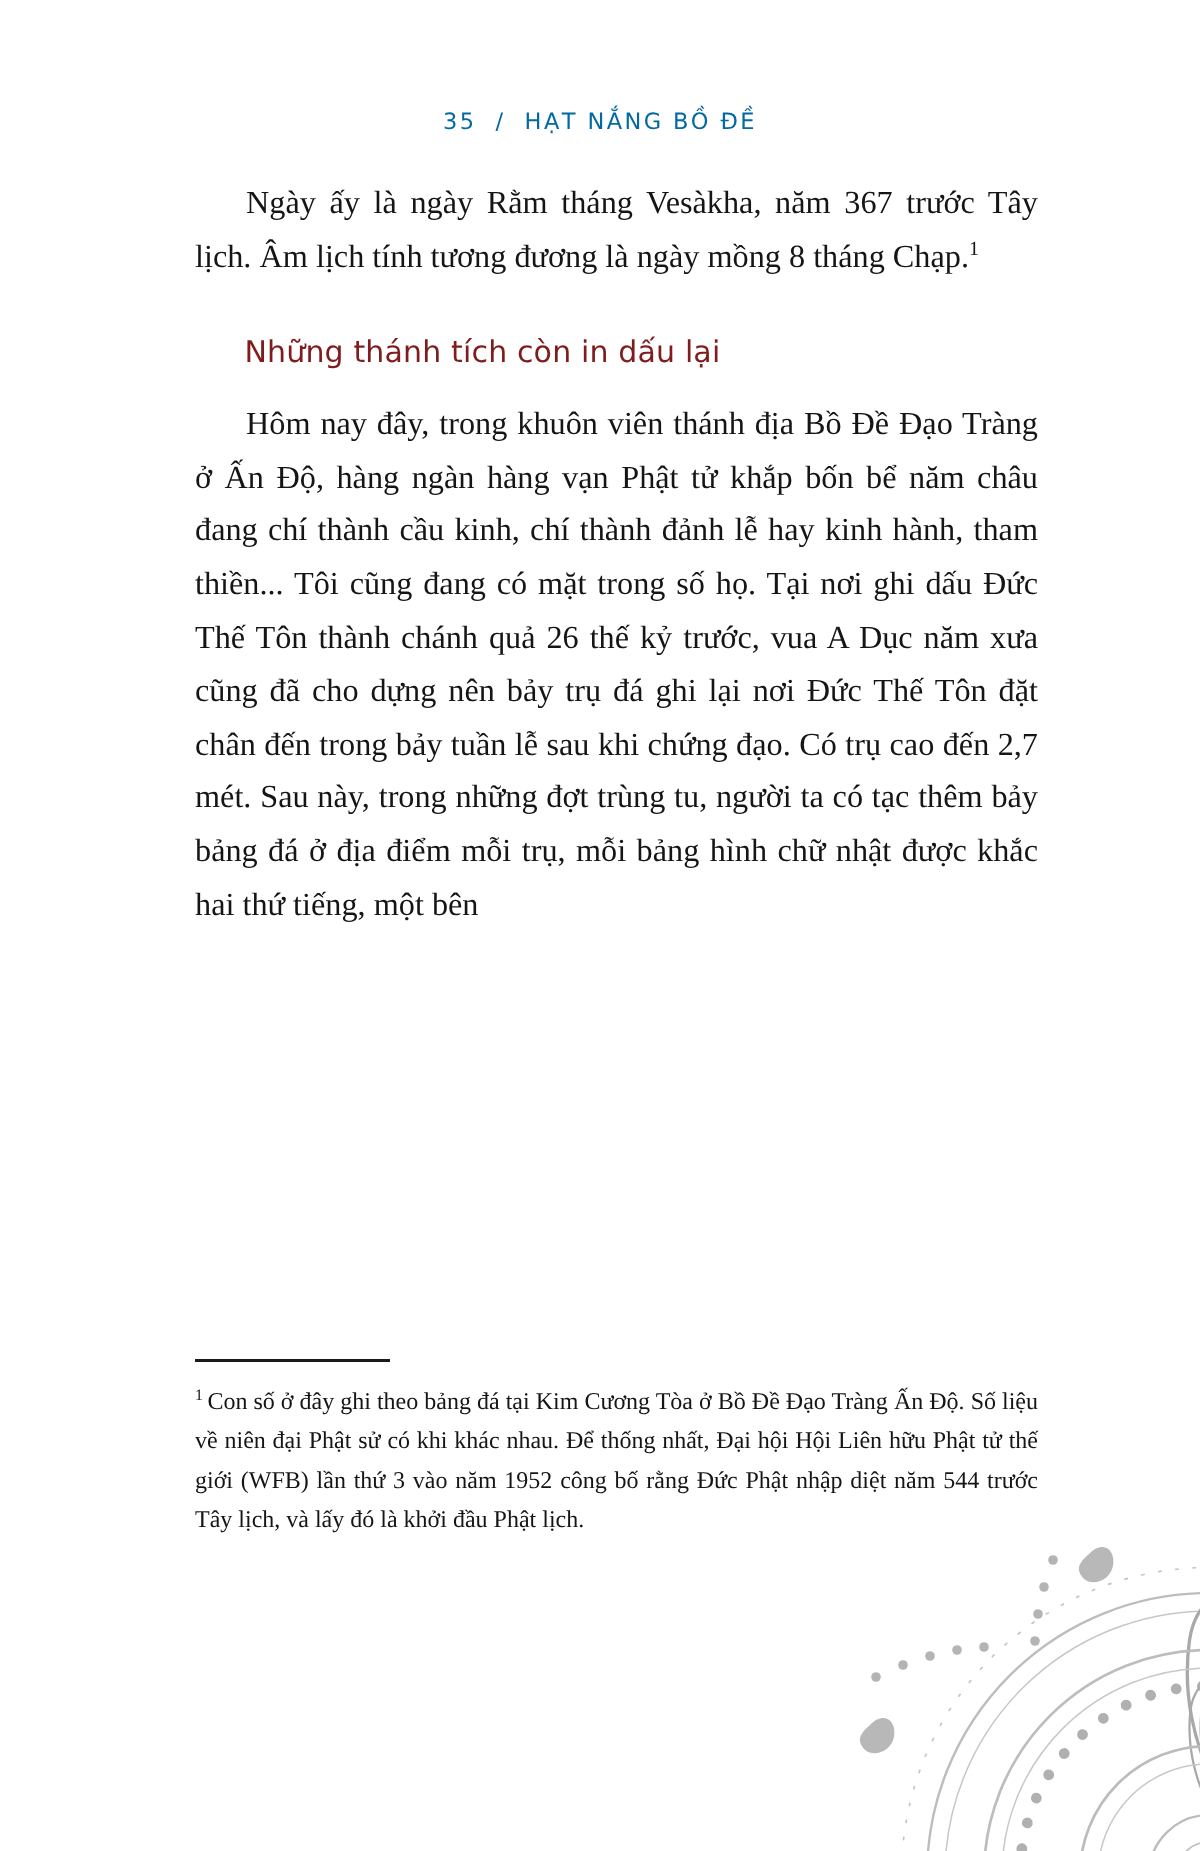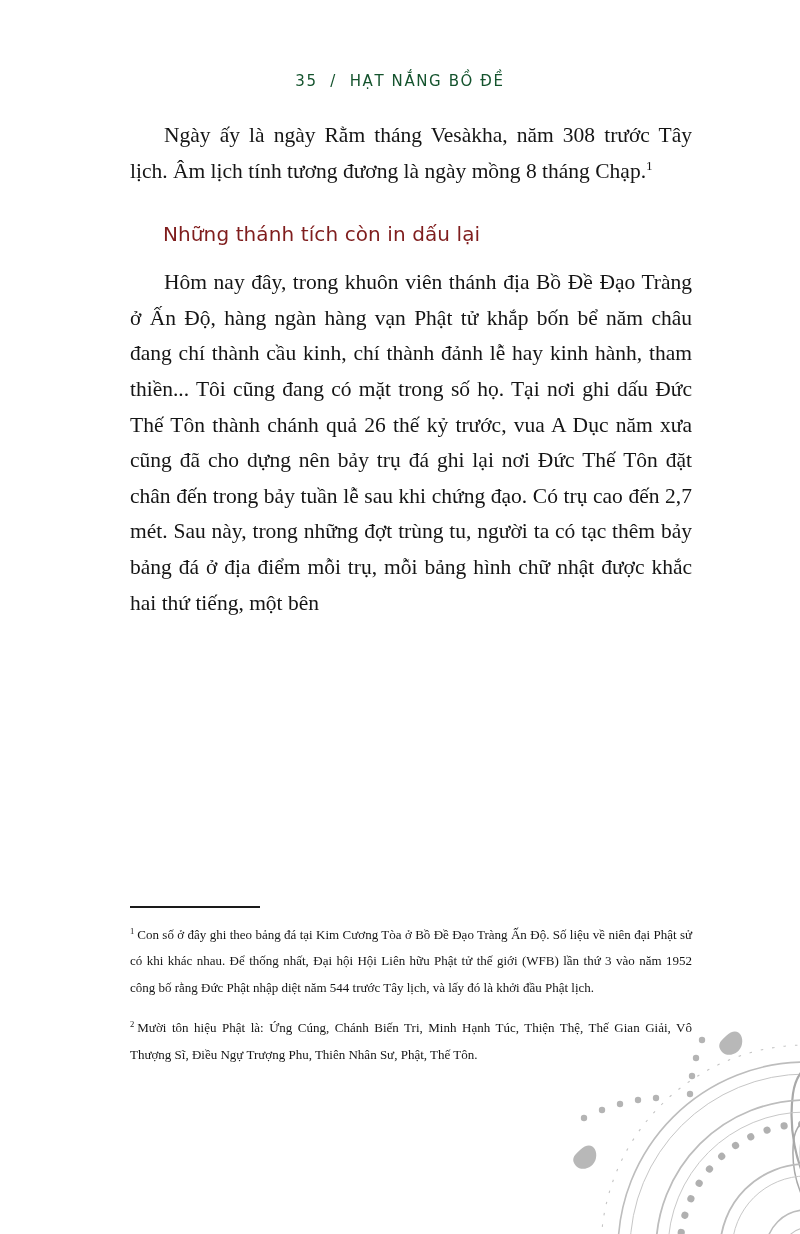--- a/index.html
+++ b/index.html
@@ -23,21 +23,21 @@
   
   .running-header {
     position: absolute;
     top: 72px;
     left: 0;
     width: 800px;
     text-align: center;
     font-family: "DejaVu Sans", "Liberation Sans", sans-serif;
     font-size: 15px;
     letter-spacing: 1.6px;
-    color: #14532d;
+    color: #0369a1;
     white-space: pre;
   }
 
   
   .content {
     position: absolute;
     left: 130px;
     top: 118px;
     width: 562px;
   }
@@ -85,21 +85,21 @@
     width: 130px;
     height: 0;
     border: 0;
     border-top: 2px solid #1a1a1a;
     margin: 0 0 14px 0;
   }
 
   p.footnote {
     margin: 12px 0 14px 0;
     text-align: justify;
-    font-size: 13px;
+    font-size: 16px;
     line-height: 26.4px;
     color: #151515;
     text-indent: 0;
   }
 
   p.footnote:last-child {
     margin-bottom: 0;
   }
 
   p.footnote sup.fn-num {
@@ -126,37 +126,36 @@
 </style>
 </head>
 <body>
 
 <div class="page">
 
   <div class="running-header">35  /  HẠT NẮNG BỒ ĐỀ</div>
 
   <div class="content">
 
-    <p class="body-par"><span>Ngày ấy là ngày Rằm tháng Vesàkha, năm 308 trước Tây lịch. Âm lịch tính tương đương là ngày mồng 8 tháng Chạp.</span><sup class="fn-ref">1</sup></p>
+    <p class="body-par"><span>Ngày ấy là ngày Rằm tháng Vesàkha, năm 367 trước Tây lịch. Âm lịch tính tương đương là ngày mồng 8 tháng Chạp.</span><sup class="fn-ref">1</sup></p>
 
 
 
     <h2 class="section-heading">Những thánh tích còn in dấu lại</h2>
 
     <p class="body-par"><span>Hôm nay đây, trong khuôn viên thánh địa Bồ Đề Đạo Tràng ở Ấn Độ, hàng ngàn hàng vạn Phật tử khắp bốn bể năm châu đang chí thành cầu kinh, chí thành đảnh lễ hay kinh hành, tham thiền... Tôi cũng đang có mặt trong số họ. Tại nơi ghi dấu Đức Thế Tôn thành chánh quả 26 thế kỷ trước, vua A Dục năm xưa cũng đã cho dựng nên bảy trụ đá ghi lại nơi Đức Thế Tôn đặt chân đến trong bảy tuần lễ sau khi chứng đạo. Có trụ cao đến 2,7 mét. Sau này, trong những đợt trùng tu, người ta có tạc thêm bảy bảng đá ở địa điểm mỗi trụ, mỗi bảng hình chữ nhật được khắc hai thứ tiếng, một bên</span></p>
 
   </div>
 
   <div class="footnotes">
 
     <hr class="footnote-rule">
 
     <p class="footnote"><sup class="fn-num">1</sup><span>Con số ở đây ghi theo bảng đá tại Kim Cương Tòa ở Bồ Đề Đạo Tràng Ấn Độ. Số liệu về niên đại Phật sử có khi khác nhau. Để thống nhất, Đại hội Hội Liên hữu Phật tử thế giới (WFB) lần thứ 3 vào năm 1952 công bố rằng Đức Phật nhập diệt năm 544 trước Tây lịch, và lấy đó là khởi đầu Phật lịch.</span></p>
 
-    <p class="footnote"><sup class="fn-num">2</sup><span>Mười tôn hiệu Phật là: Ứng Cúng, Chánh Biến Tri, Minh Hạnh Túc, Thiện Thệ, Thế Gian Giải, Vô Thượng Sĩ, Điều Ngự Trượng Phu, Thiên Nhân Sư, Phật, Thế Tôn.</span></p>
 
   </div>
 
   <div class="ornament">
     <svg viewBox="0 0 330 330" xmlns="http://www.w3.org/2000/svg">
       <defs>
         <g id="petal-lg">
           <path d="M0,-112 C22,-84 33,-50 33,-18 C33,6 18,20 0,20 C-18,20 -33,6 -33,-18 C-33,-50 -22,-84 0,-112 Z" fill="none" stroke="#a9a9a9" stroke-width="2.1"></path>
           <path d="M0,-92 C15,-70 23,-44 23,-20 C23,-2 13,9 0,9 C-13,9 -23,-2 -23,-20 C-23,-44 -15,-70 0,-92 Z" fill="none" stroke="#b4b4b4" stroke-width="1.5"></path>
           <circle cx="0" cy="-44" r="11" fill="none" stroke="#b0b0b0" stroke-width="1.5"></circle>

